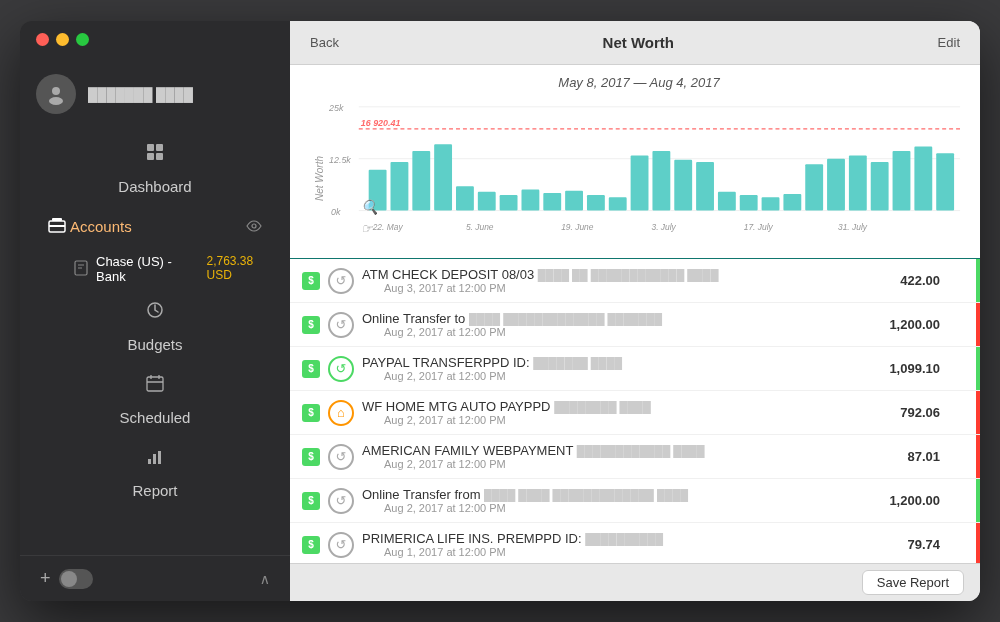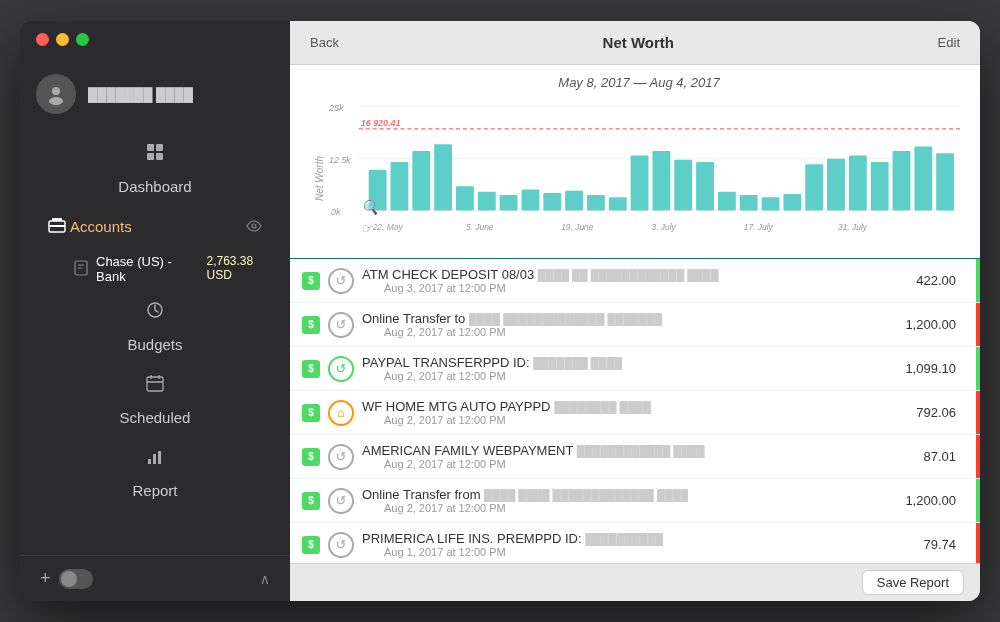--- a/index.html
+++ b/index.html
@@ -94,21 +94,21 @@
       display: flex;
       flex-direction: row;
       padding: 6px 20px 6px 54px;
       cursor: pointer;
     }
     .sub-account .account-name {
       color: #fff;
       font-size: 13px;
     }
     .sub-account .account-balance {
-      color: #fef9c3;
+      color: #eab308;
       font-size: 12px;
     }
     .sidebar-footer {
       padding: 12px 20px;
       display: flex;
       align-items: center;
       gap: 8px;
       border-top: 1px solid #3a3a3c;
     }
     .footer-plus {
@@ -273,22 +273,22 @@
       text-overflow: ellipsis;
     }
     .tx-date {
       font-size: 11px;
       color: #999;
       margin-left: 22px;
     }
     .tx-amount {
       font-size: 13px;
       color: #333;
-      font-weight: 400;
-      margin-right: 8px;
+      font-weight: 700;
+      margin-right: 24px;
     }
     .bottom-bar {
       background: #e8e8e8;
       border-top: 1px solid #d0d0d0;
       display: flex;
       justify-content: flex-end;
       padding: 6px 16px;
     }
     .save-report-btn {
       background: #fff;

